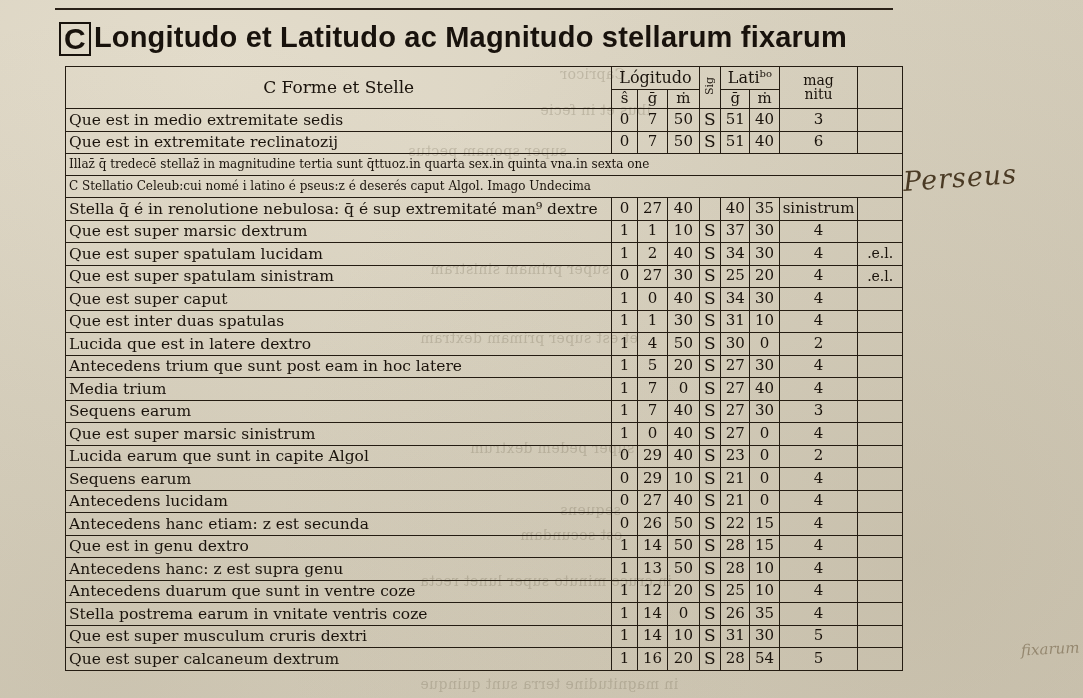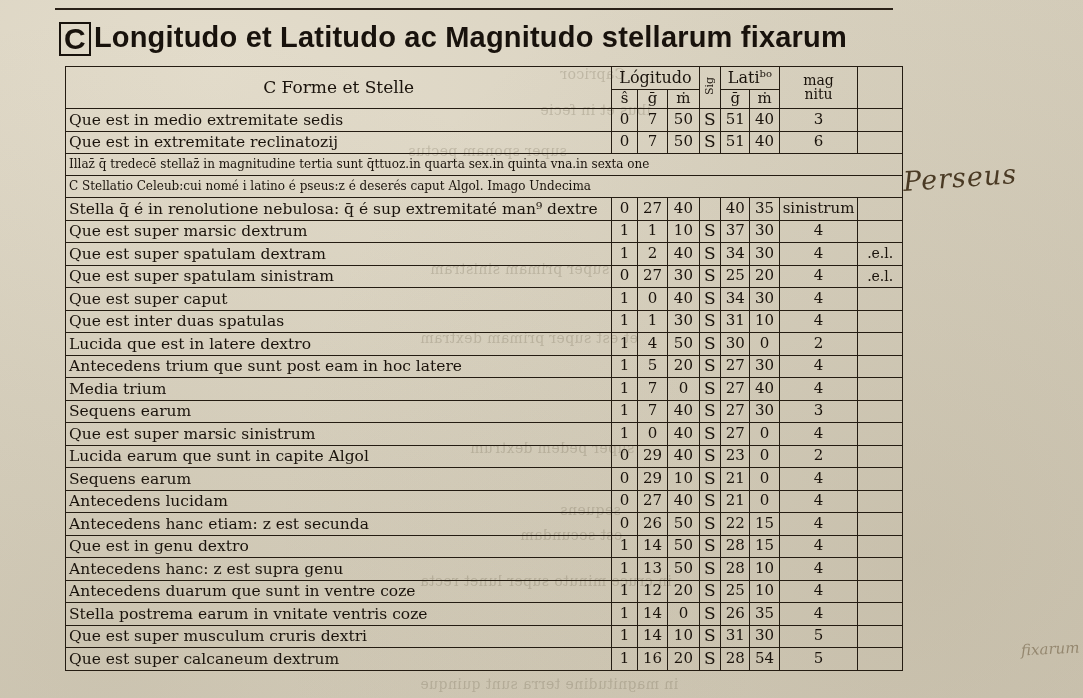--- a/index.html
+++ b/index.html
@@ -268,21 +268,21 @@
           <td class="numcol">1</td>
           <td class="numcol">1</td>
           <td class="numcol-wide">10</td>
           <td class="signcol">S</td>
           <td class="numcol-wide">37</td>
           <td class="numcol-wide">30</td>
           <td class="magcol">4</td>
           <td class="notecol"></td>
         </tr>
         <tr class="row-body">
-          <td class="namecol">Que est super spatulam dextram</td>
+          <td class="namecol">Que est super spatulam lucidam</td>
           <td class="numcol">1</td>
           <td class="numcol">2</td>
           <td class="numcol-wide">40</td>
           <td class="signcol">S</td>
           <td class="numcol-wide">34</td>
           <td class="numcol-wide">30</td>
           <td class="magcol">4</td>
           <td class="notecol">.e.l.</td>
         </tr>
         <tr class="row-body">

